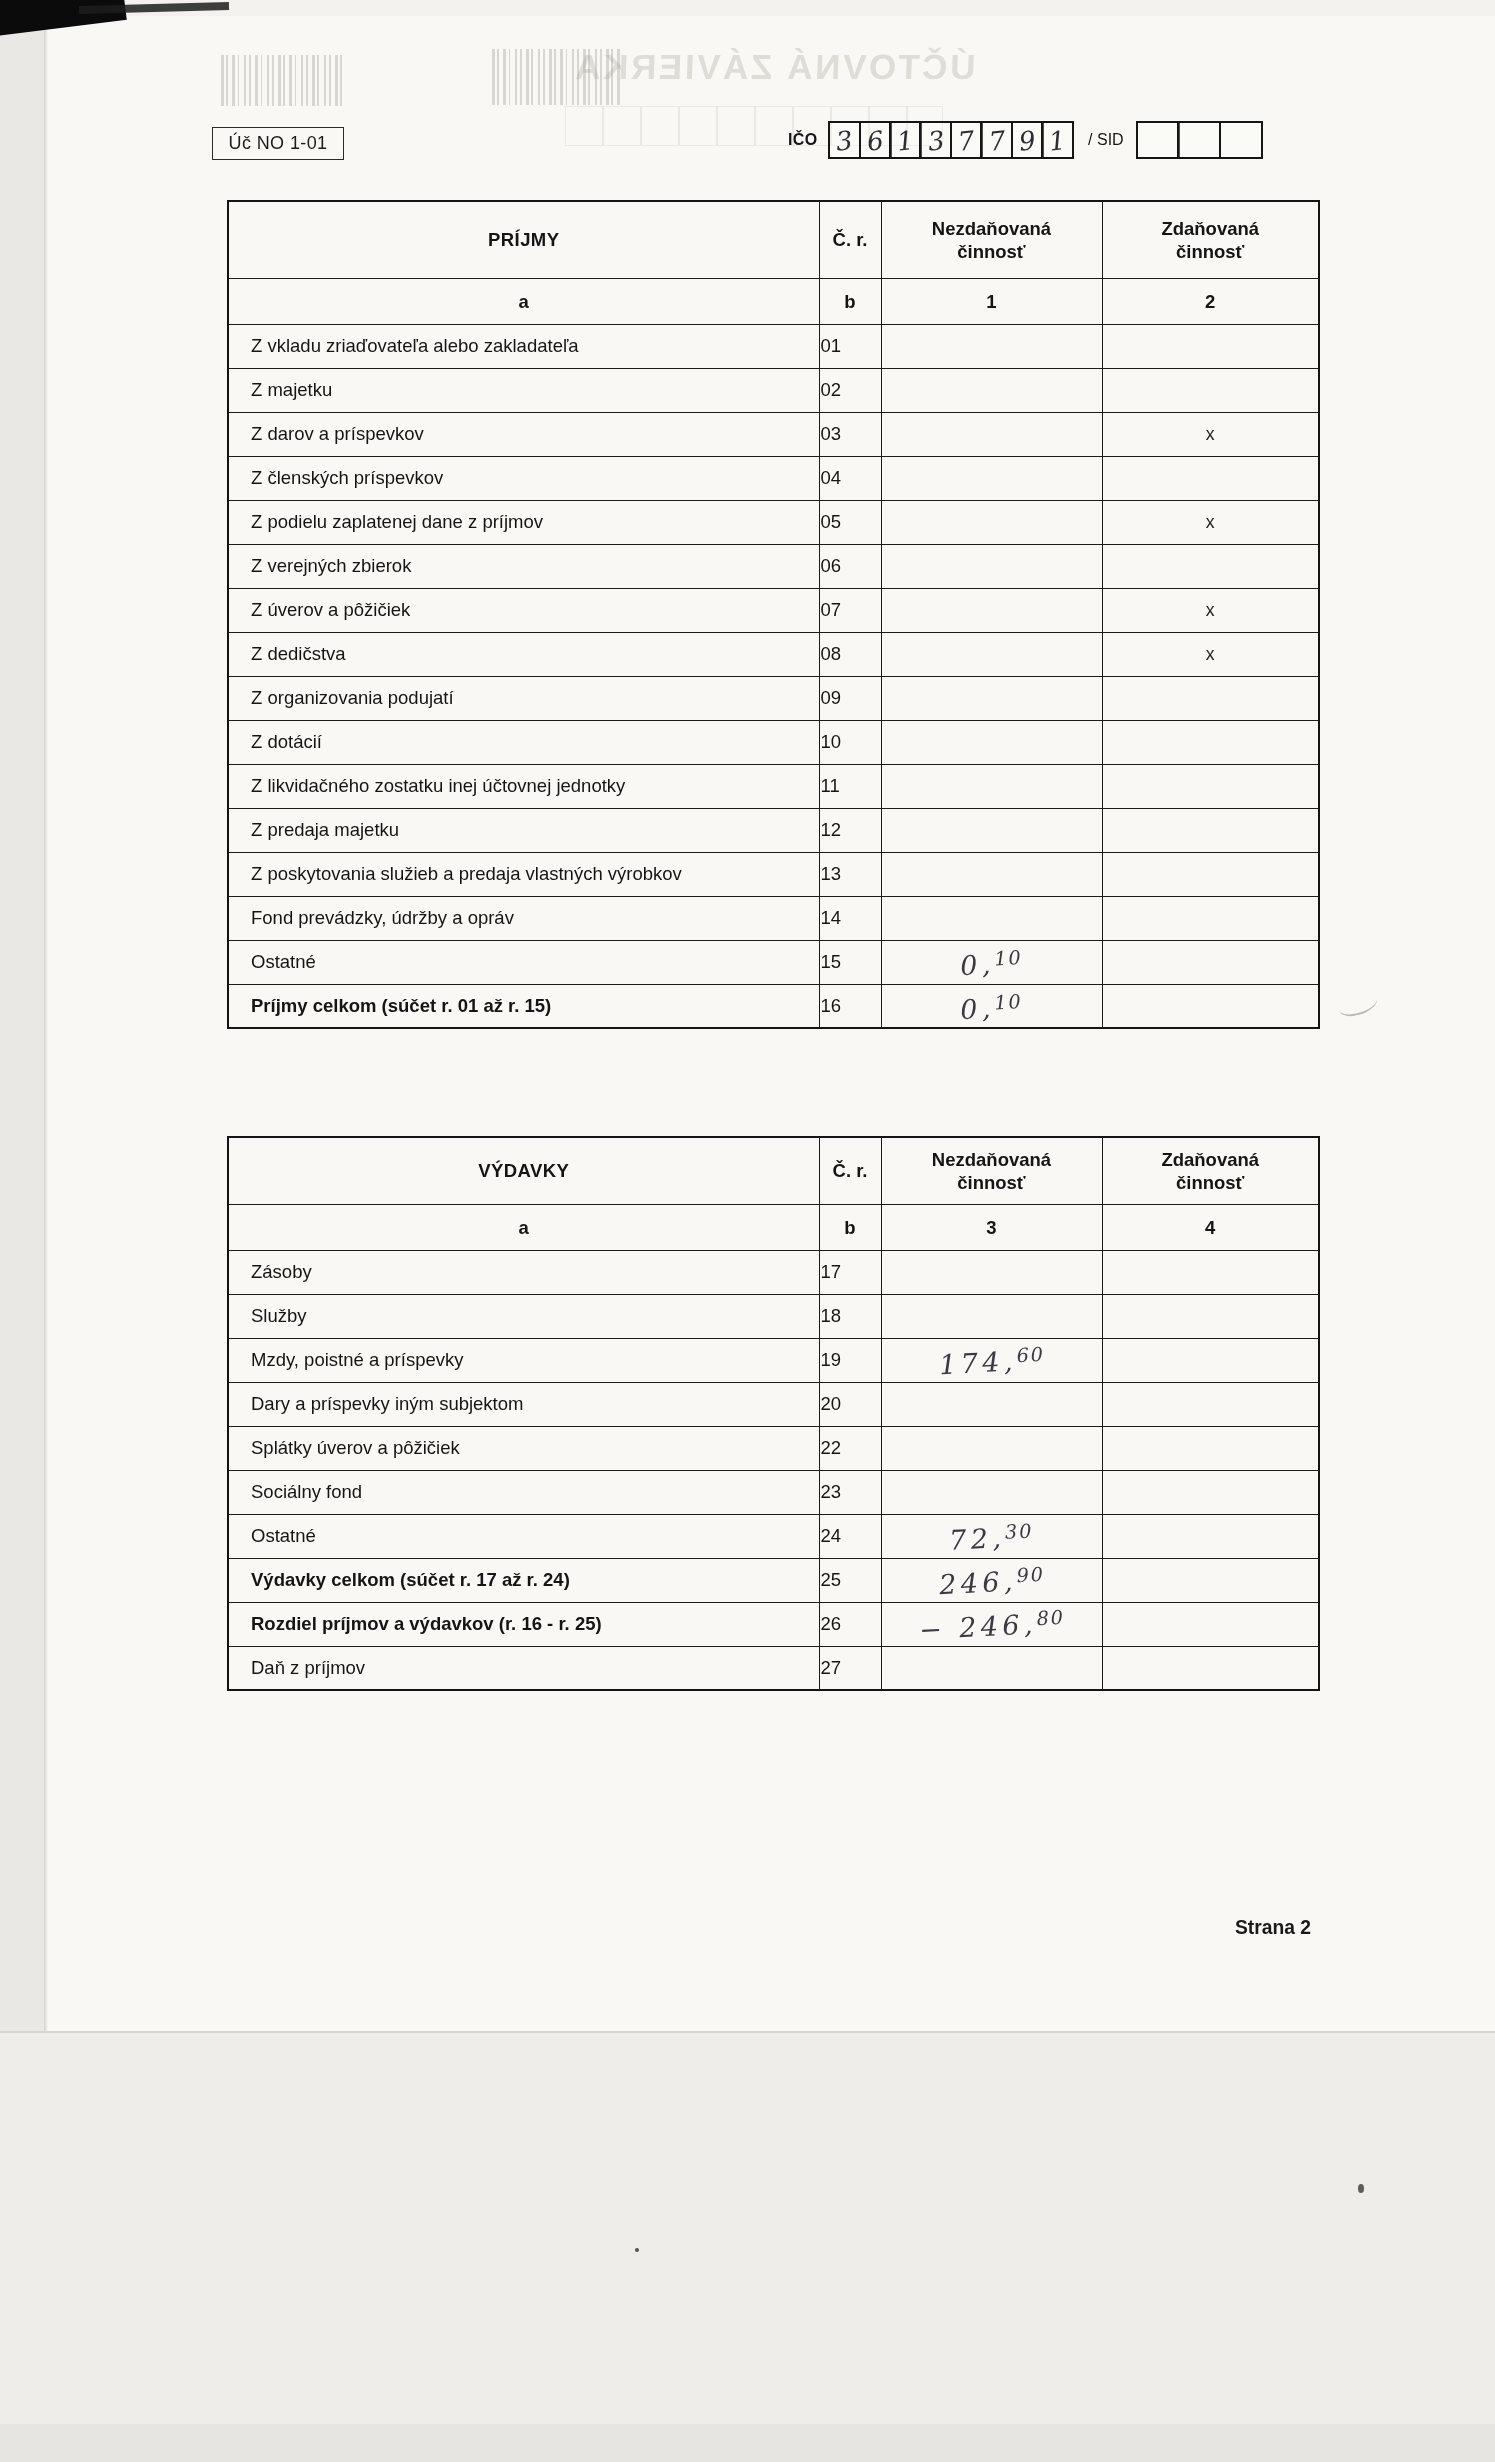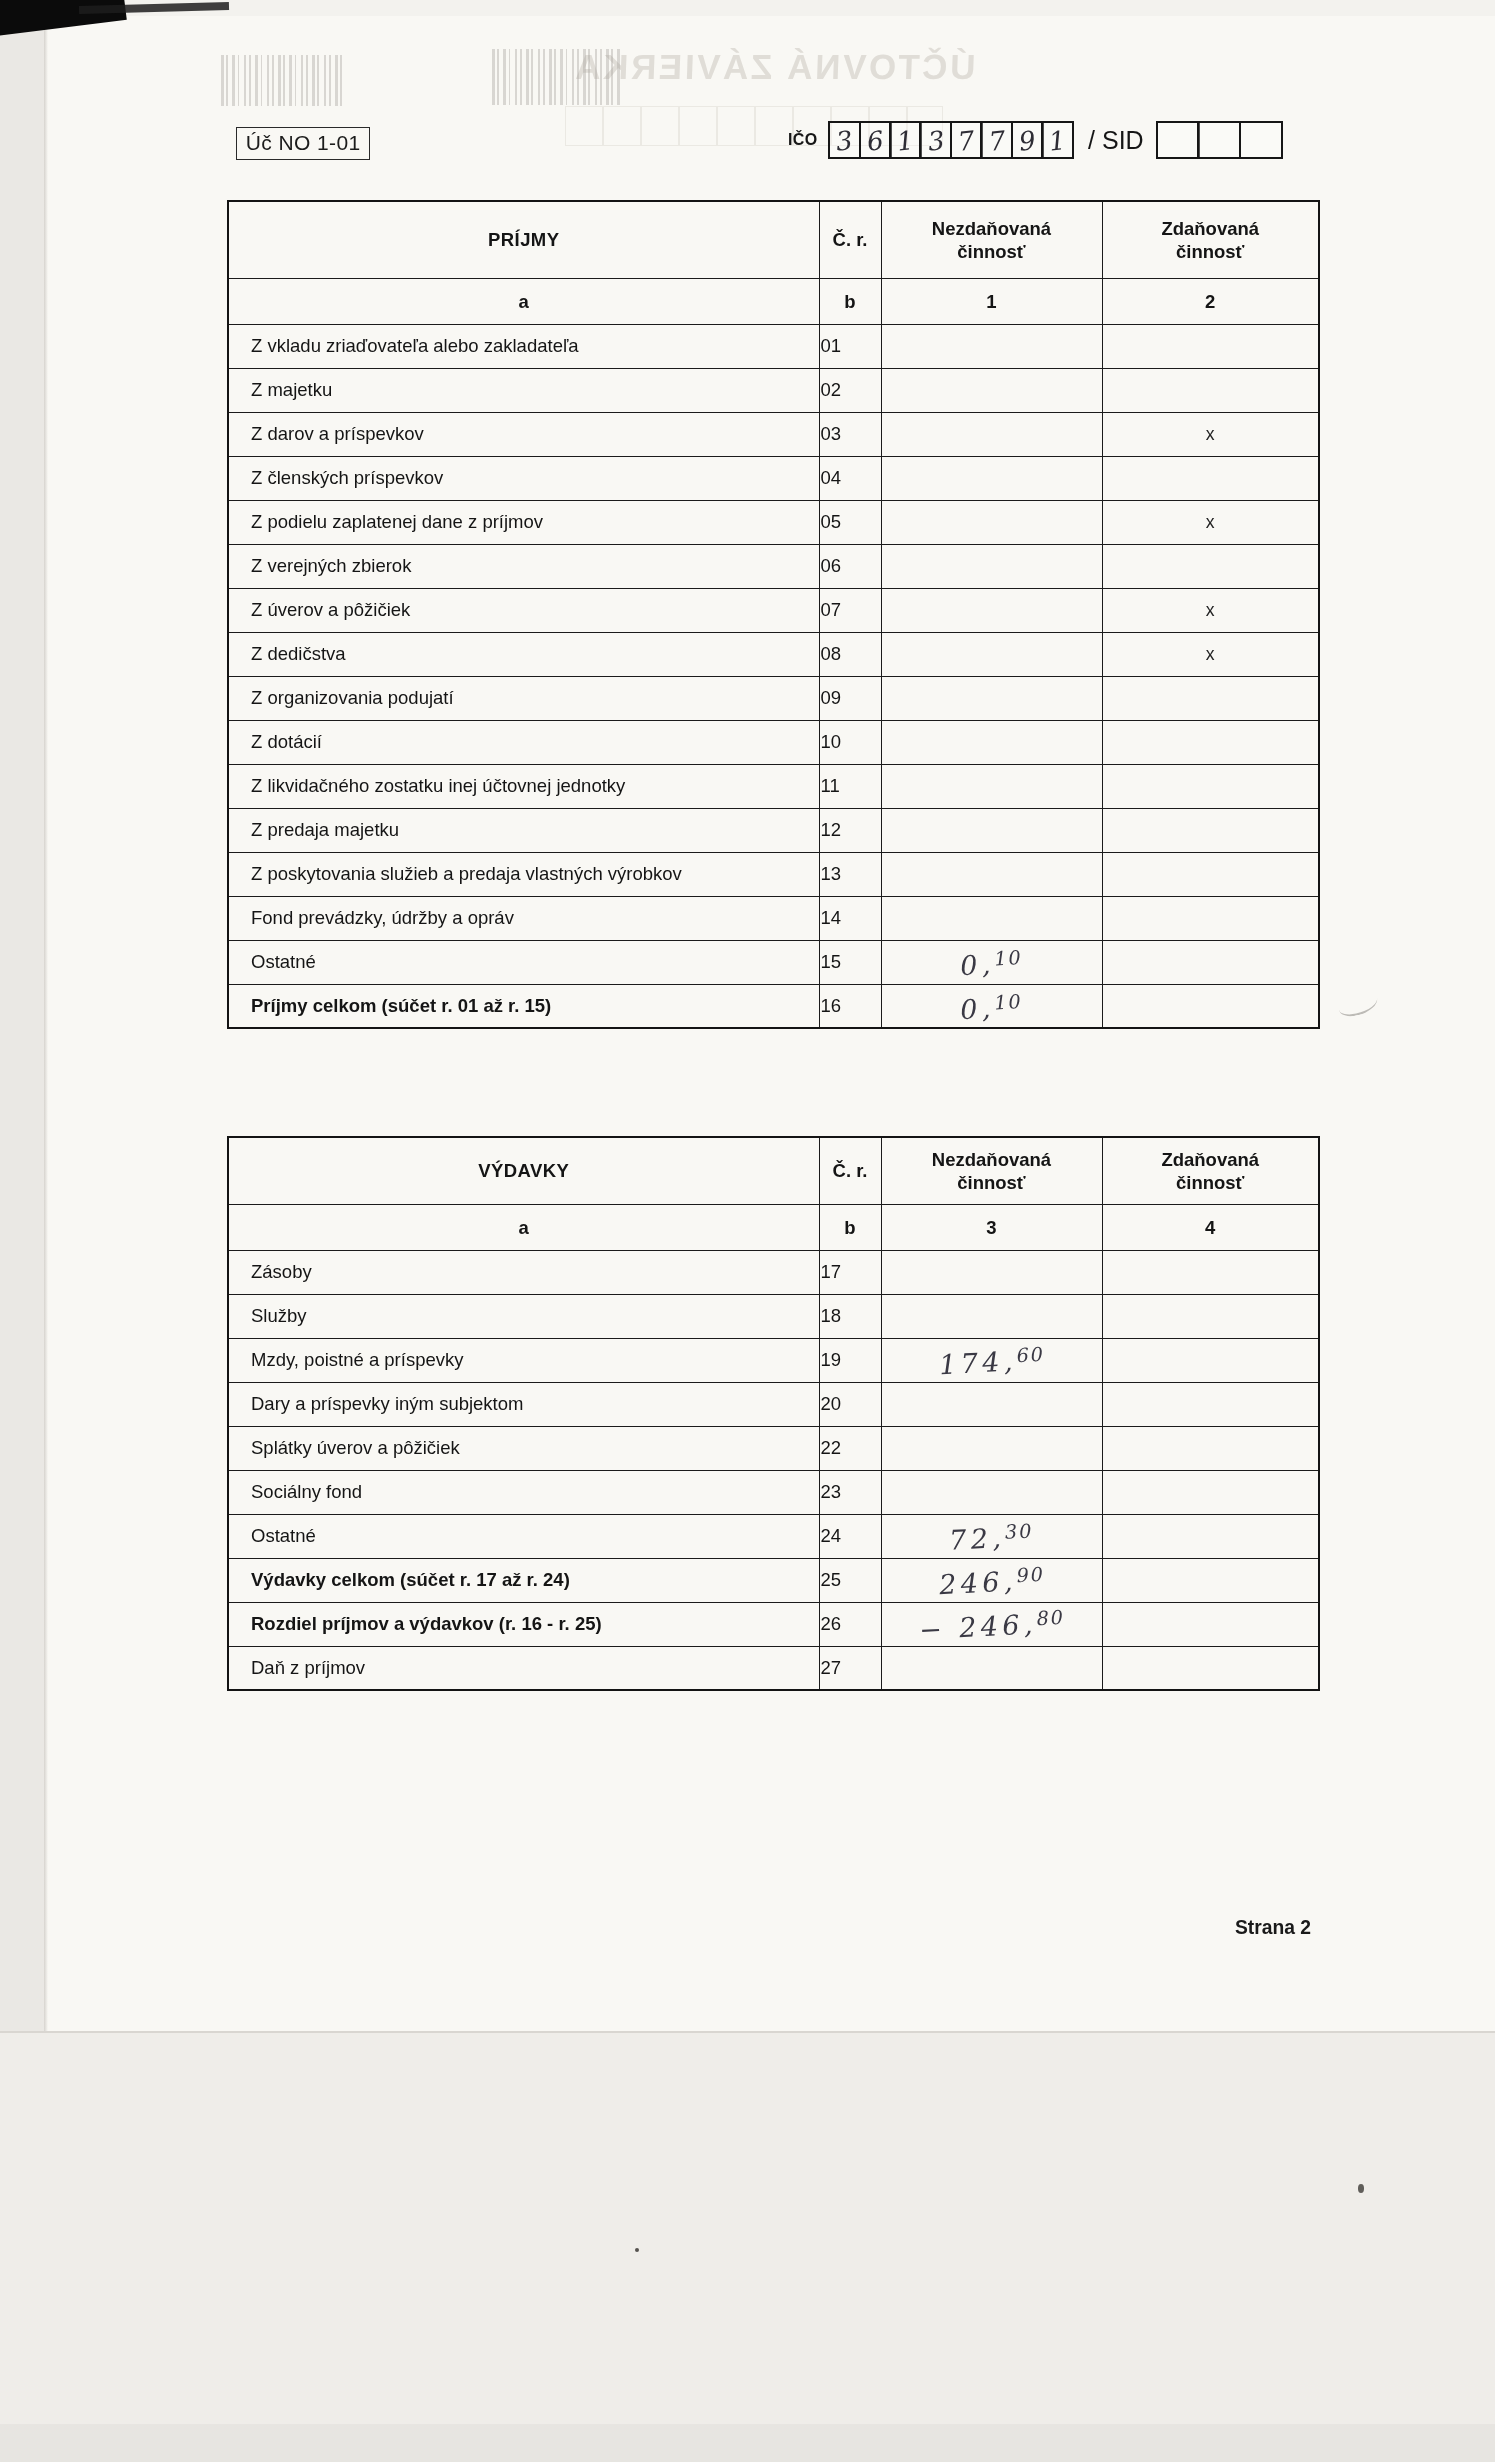--- a/index.html
+++ b/index.html
@@ -34,33 +34,33 @@
     background:repeating-linear-gradient(90deg,#a7a39e 0 2.6px,rgba(0,0,0,0) 2.6px 5.3px,#a7a39e 5.3px 7px,rgba(0,0,0,0) 7px 11.4px);}
   .b1{left:221px;top:55px;width:123px;height:51px;}
   .b2{left:492px;top:49px;width:130px;height:56px;}
   .squiggle{position:absolute;left:1338px;top:992px;width:40px;height:23px;border-bottom:2.6px solid #8d8a85;border-radius:0 0 60% 40%;transform:rotate(-12deg);opacity:.55;}
   .speck1{position:absolute;left:1358px;top:2184px;width:6.2px;height:8.8px;background:#3c3a36;border-radius:50%;opacity:.8;}
   .speck2{position:absolute;left:635px;top:2248px;width:4.4px;height:4.4px;background:#55524e;border-radius:50%;}
 
   
   .form-code{
     position:absolute;left:212px;top:127px;min-width:132px;height:33px;
-    border:1.8px solid #2a2a2a;font-size:21px;line-height:30px;text-align:center;
-    padding:0 8.8px;letter-spacing:0.4px;color:#1c1c1c;margin-left:24px;
+    border:1.8px solid #2a2a2a;font-size:18px;line-height:30px;text-align:center;
+    padding:0 8.8px;letter-spacing:0.4px;color:#1c1c1c;
   }
   .ico-row{position:absolute;left:769px;top:121px;display:flex;align-items:center;}
   .ico-label{font-size:16px;font-weight:bold;margin-right:10.6px;letter-spacing:0.4px;margin-left:19px;}
   .ico-boxes,.sid-boxes{display:flex;}
   .digit-cell{
     width:33px;height:38px;border:2.6px solid #161616;margin-left:-2.6px;
     display:flex;align-items:center;justify-content:center;background:rgba(255,255,255,.25);
   }
   .digit-cell:first-child{margin-left:0;}
   .digit-cell.sid{width:44px;}
-  .sid-label{font-size:25px;margin:0 12.3px 0 14px;white-space:nowrap;}
+  .sid-label{font-size:16px;margin:0 12.3px 0 14px;white-space:nowrap;}
   .ico-digit{font-family:"DejaVu Serif",serif;font-style:italic;font-size:26px;color:#2e2d35;display:inline-block;transform:rotate(-6deg) translateY(0.9px);}
 
   
   table.form-table{position:absolute;border-collapse:collapse;table-layout:fixed;width:1090px;border:2.6px solid #141414;}
   .income{left:227px;top:200px;}
   .expense{left:227px;top:1136px;}
   .w-a{width:591px;}.w-b{width:62px;}.w-1{width:221px;}.w-2{width:217px;}
   .form-table th,.form-table td{border:1.8px solid #1b1b1b;font-size:18.5px;color:#151515;vertical-align:middle;overflow:hidden;}
   .form-table thead th{font-weight:bold;text-align:center;line-height:23px;padding:0 24.6px;}
   .form-table thead th.c-b{padding:0 3.5px;}

